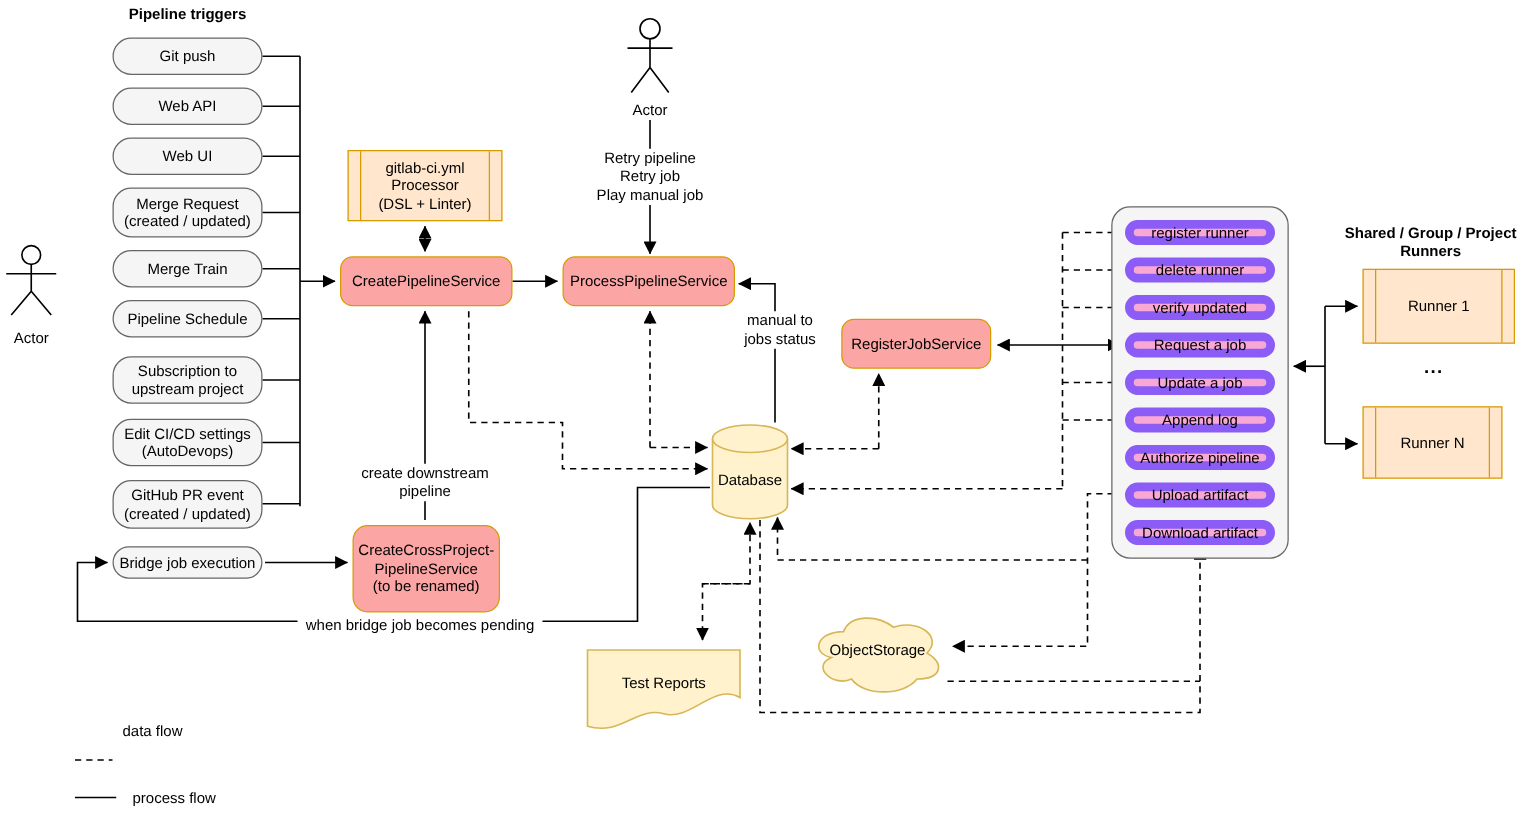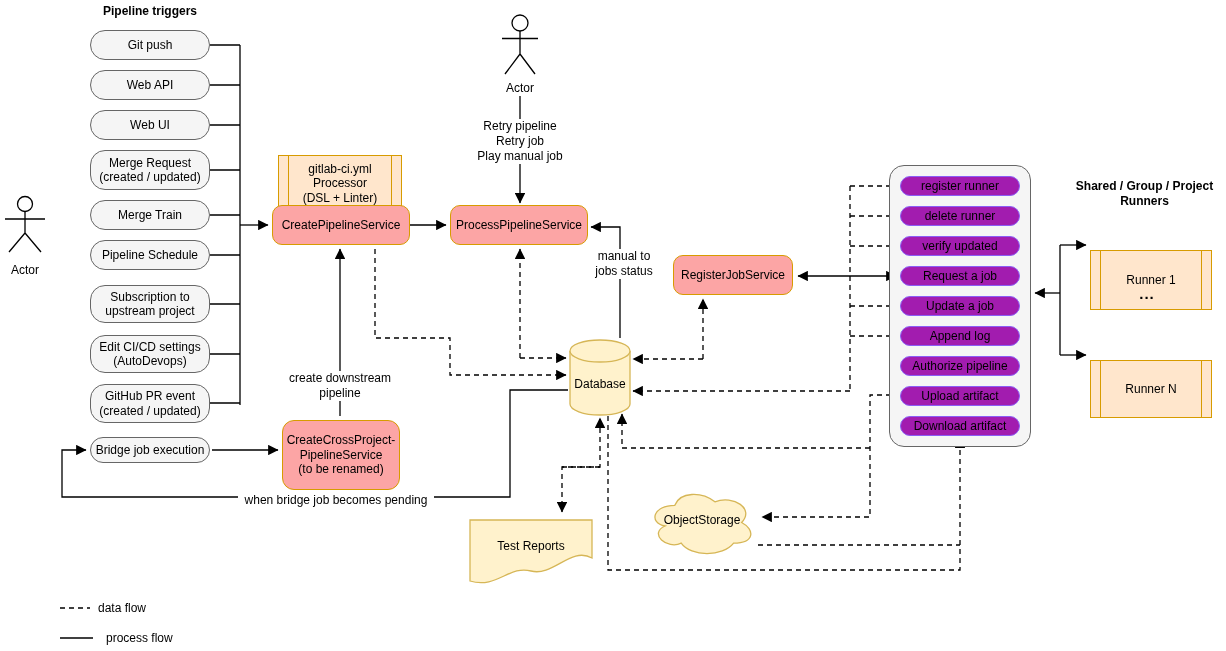--- a/index.html
+++ b/index.html
@@ -5,25 +5,25 @@
   html,body{margin:0;padding:0;background:#fff;}
   #canvas{position:relative;width:1226px;height:651px;background:#fff;
           font-family:"Liberation Sans","DejaVu Sans",sans-serif;font-size:12px;color:#000;overflow:hidden;}
   #edges{position:absolute;left:0;top:0;}
   .solid path, .solid circle{fill:none;stroke:#000;stroke-width:1.3;}
   .dashed path{fill:none;stroke:#000;stroke-width:1.3;stroke-dasharray:5 4;}
   .box{position:absolute;box-sizing:border-box;display:flex;flex-direction:column;
        align-items:center;justify-content:center;text-align:center;line-height:1.2;border-radius:15px;}
   .trigger{background:#F5F5F5;border:1px solid #666666;}
   .service{background:#fca5a5;border:1px solid #D79B00;border-radius:10px;}
-  .proc{background:#FFE6CC;border:1px solid #D79B00;border-radius:0;margin-top:35px;}
+  .proc{background:#FFE6CC;border:1px solid #D79B00;border-radius:0;}
   .proc .bar{position:absolute;top:0;bottom:0;width:0;border-left:1px solid #D79B00;}
   .proc .bar.l{left:9px}.proc .bar.r{right:9px}
   .gateway{background:#F5F5F5;border:1px solid #666666;}
-  .endpoint{background:#a21caf;border:1px solid #8b5cf6;}
+  .endpoint{background:#f9a8d4;border:7px solid #8b5cf6;}
   .lbl{position:absolute;text-align:center;line-height:1.25;}
   .bgw{background:#ffffff;}
   .bold{font-weight:bold;}
   .left{text-align:left;}
   .ell{font-weight:bold;font-size:15px;letter-spacing:1px;}
   .box span, .lbl span{display:block;width:100%;}
 </style>
 </head>
 <body>
 
@@ -182,37 +182,37 @@
   <div class="lbl bold" style="left:1063px;top:179px;width:163px;">
     <span>Shared / Group / Project</span>
     <span>Runners</span>
   </div>
   <div class="box proc" style="left:1090px;top:215px;width:122px;height:60px">
     <i class="bar l"></i>
       <i class="bar r"></i>
     <span>Runner 1</span>
   </div>
   <div class="lbl ell" style="left:1117px;top:285px;width:60px;">...</div>
-  <div class="box proc" style="left:1090px;top:325px;width:122px;height:58px">
+  <div class="box proc" style="left:1090px;top:325px;width:112px;height:58px">
     <i class="bar l"></i>
       <i class="bar r"></i>
     <span>Runner N</span>
   </div>
 
   <div class="lbl bgw" style="left:458px;top:119px;width:124px;">
     <span>Retry pipeline</span>
     <span>Retry job</span>
     <span>Play manual job</span>
   </div>
   <div class="lbl bgw" style="left:283px;top:371px;width:114px;">
     <span>create downstream</span>
     <span>pipeline</span>
   </div>
   <div class="lbl bgw" style="left:238px;top:493px;width:196px;">when bridge job becomes pending</div>
   <div class="lbl bgw" style="left:592px;top:249px;width:64px;">
     <span>manual to</span>
     <span>jobs status</span>
   </div>
 
-  <div class="lbl left" style="left:98px;top:601px;width:80px;">data flow</div>
+  <div class="lbl left" style="left:98px;top:578px;width:80px;">data flow</div>
   <div class="lbl left" style="left:106px;top:631px;width:100px;">process flow</div>
 
 </div>
 
 </body></html>

